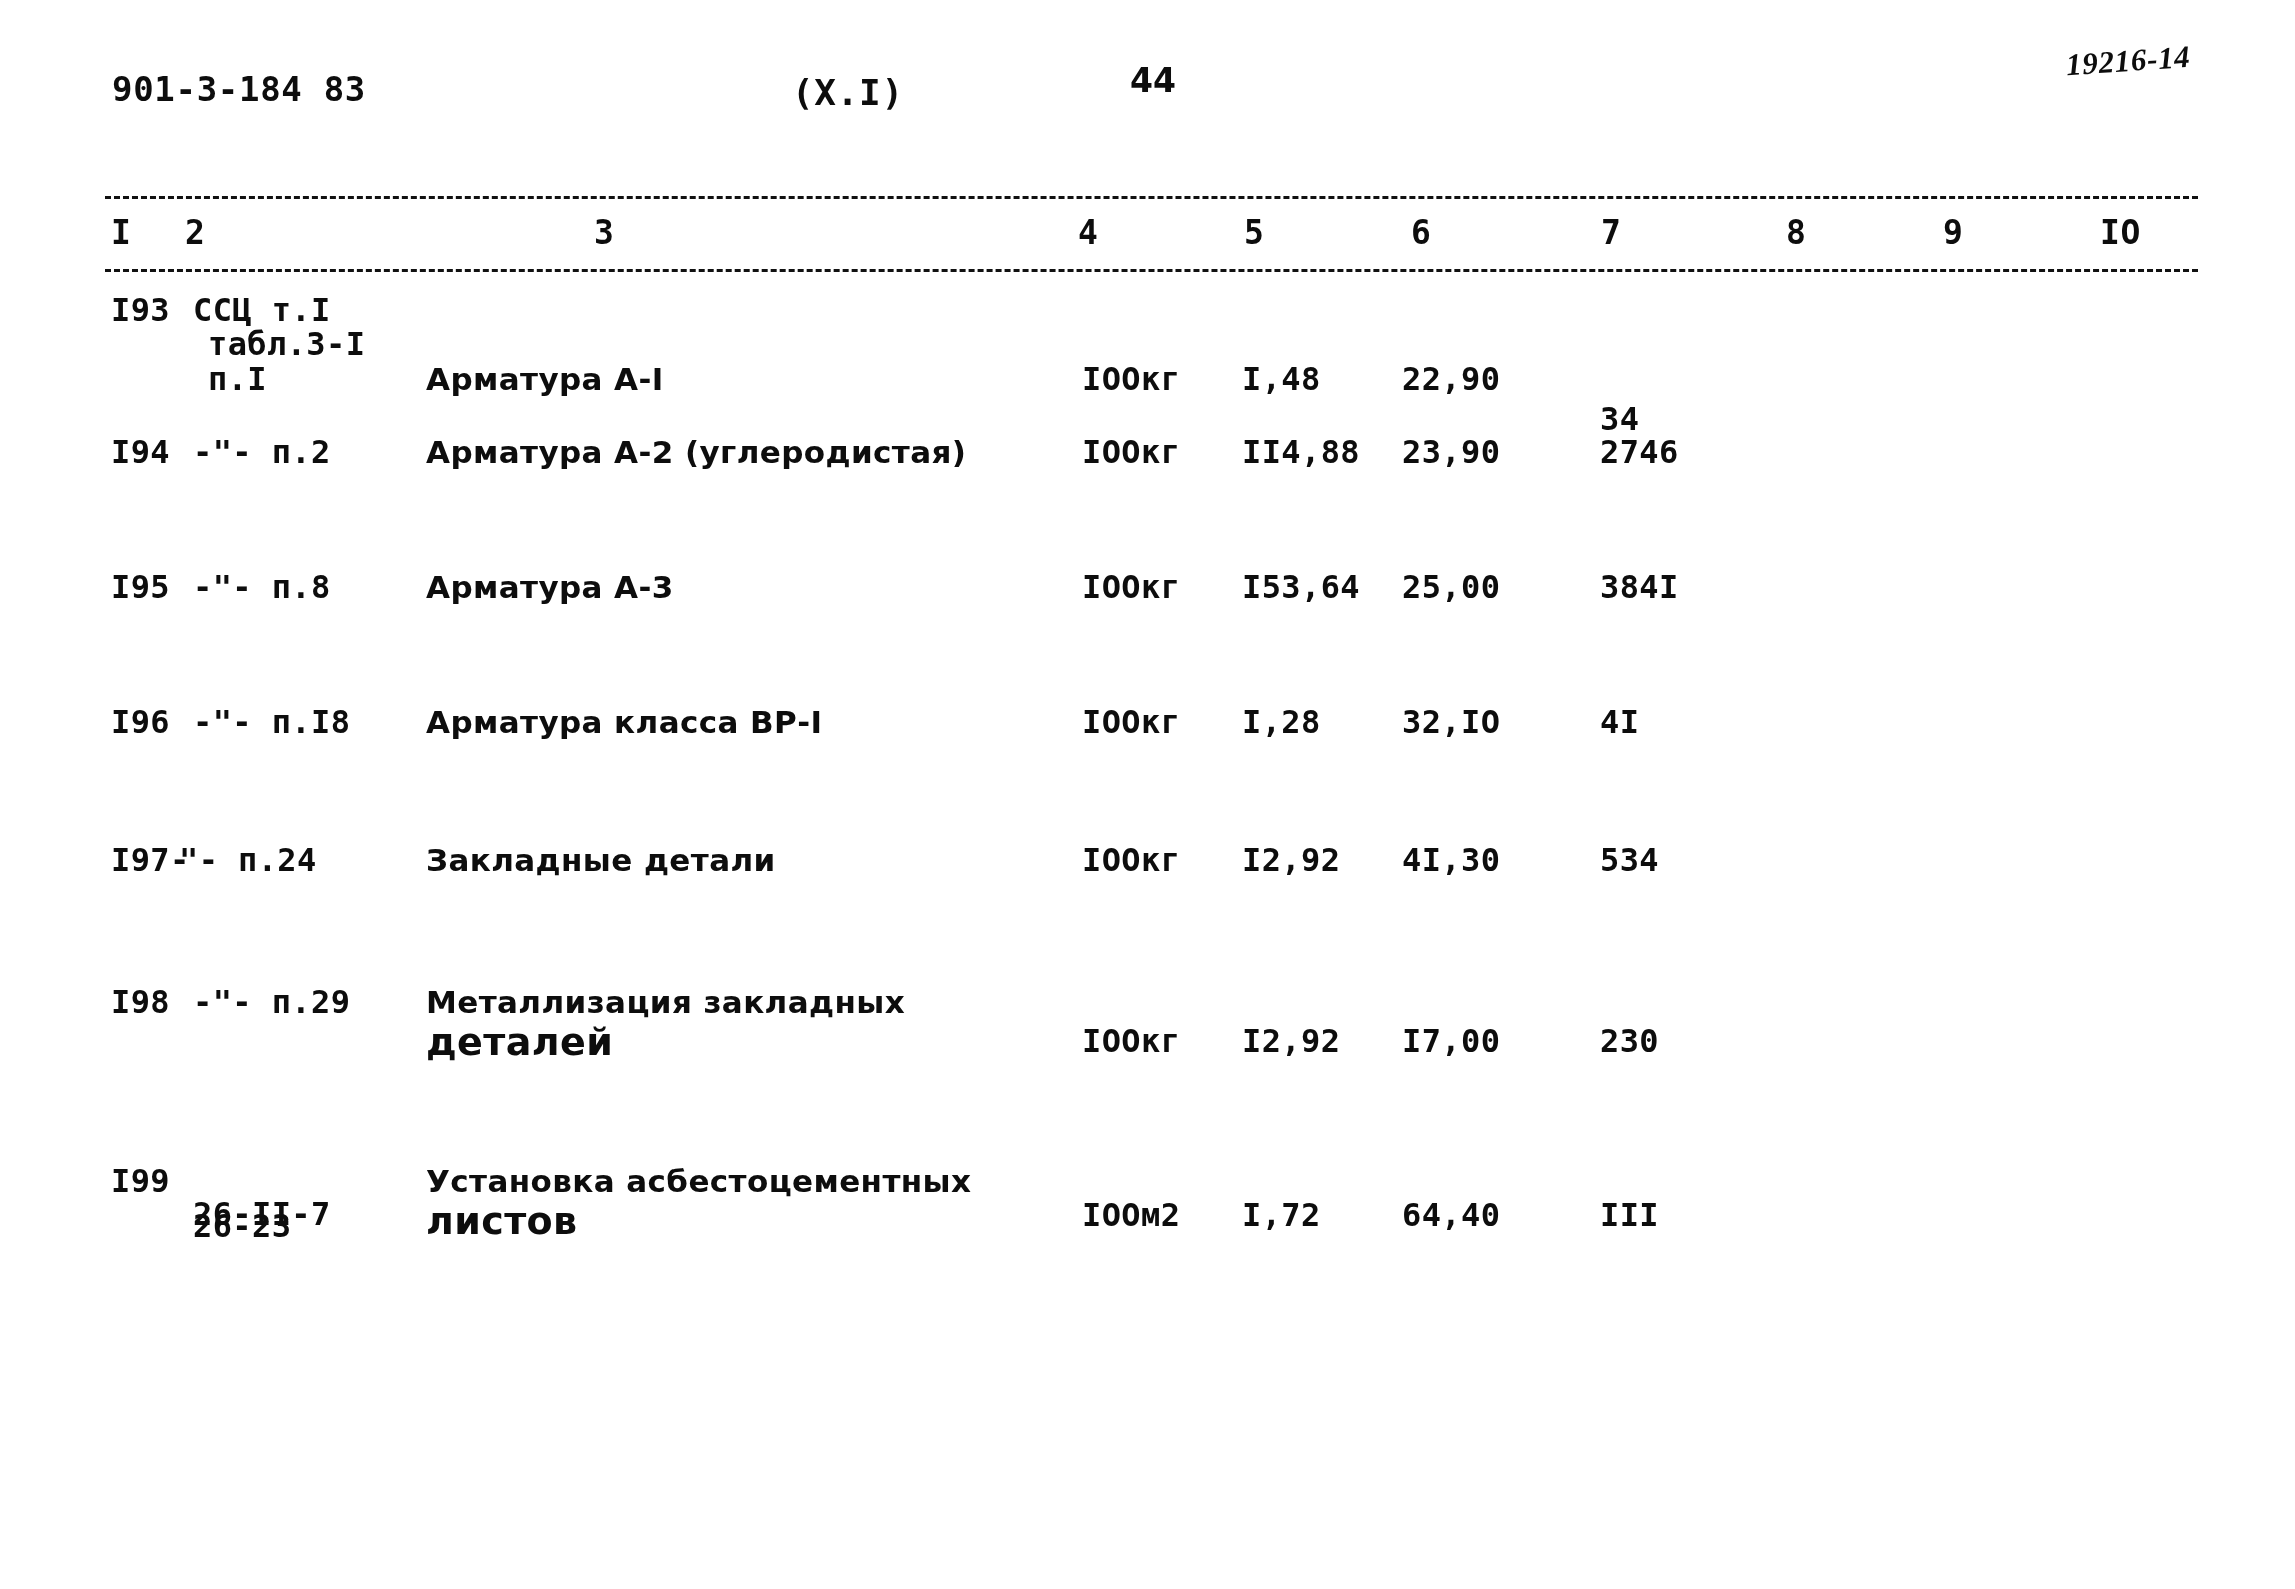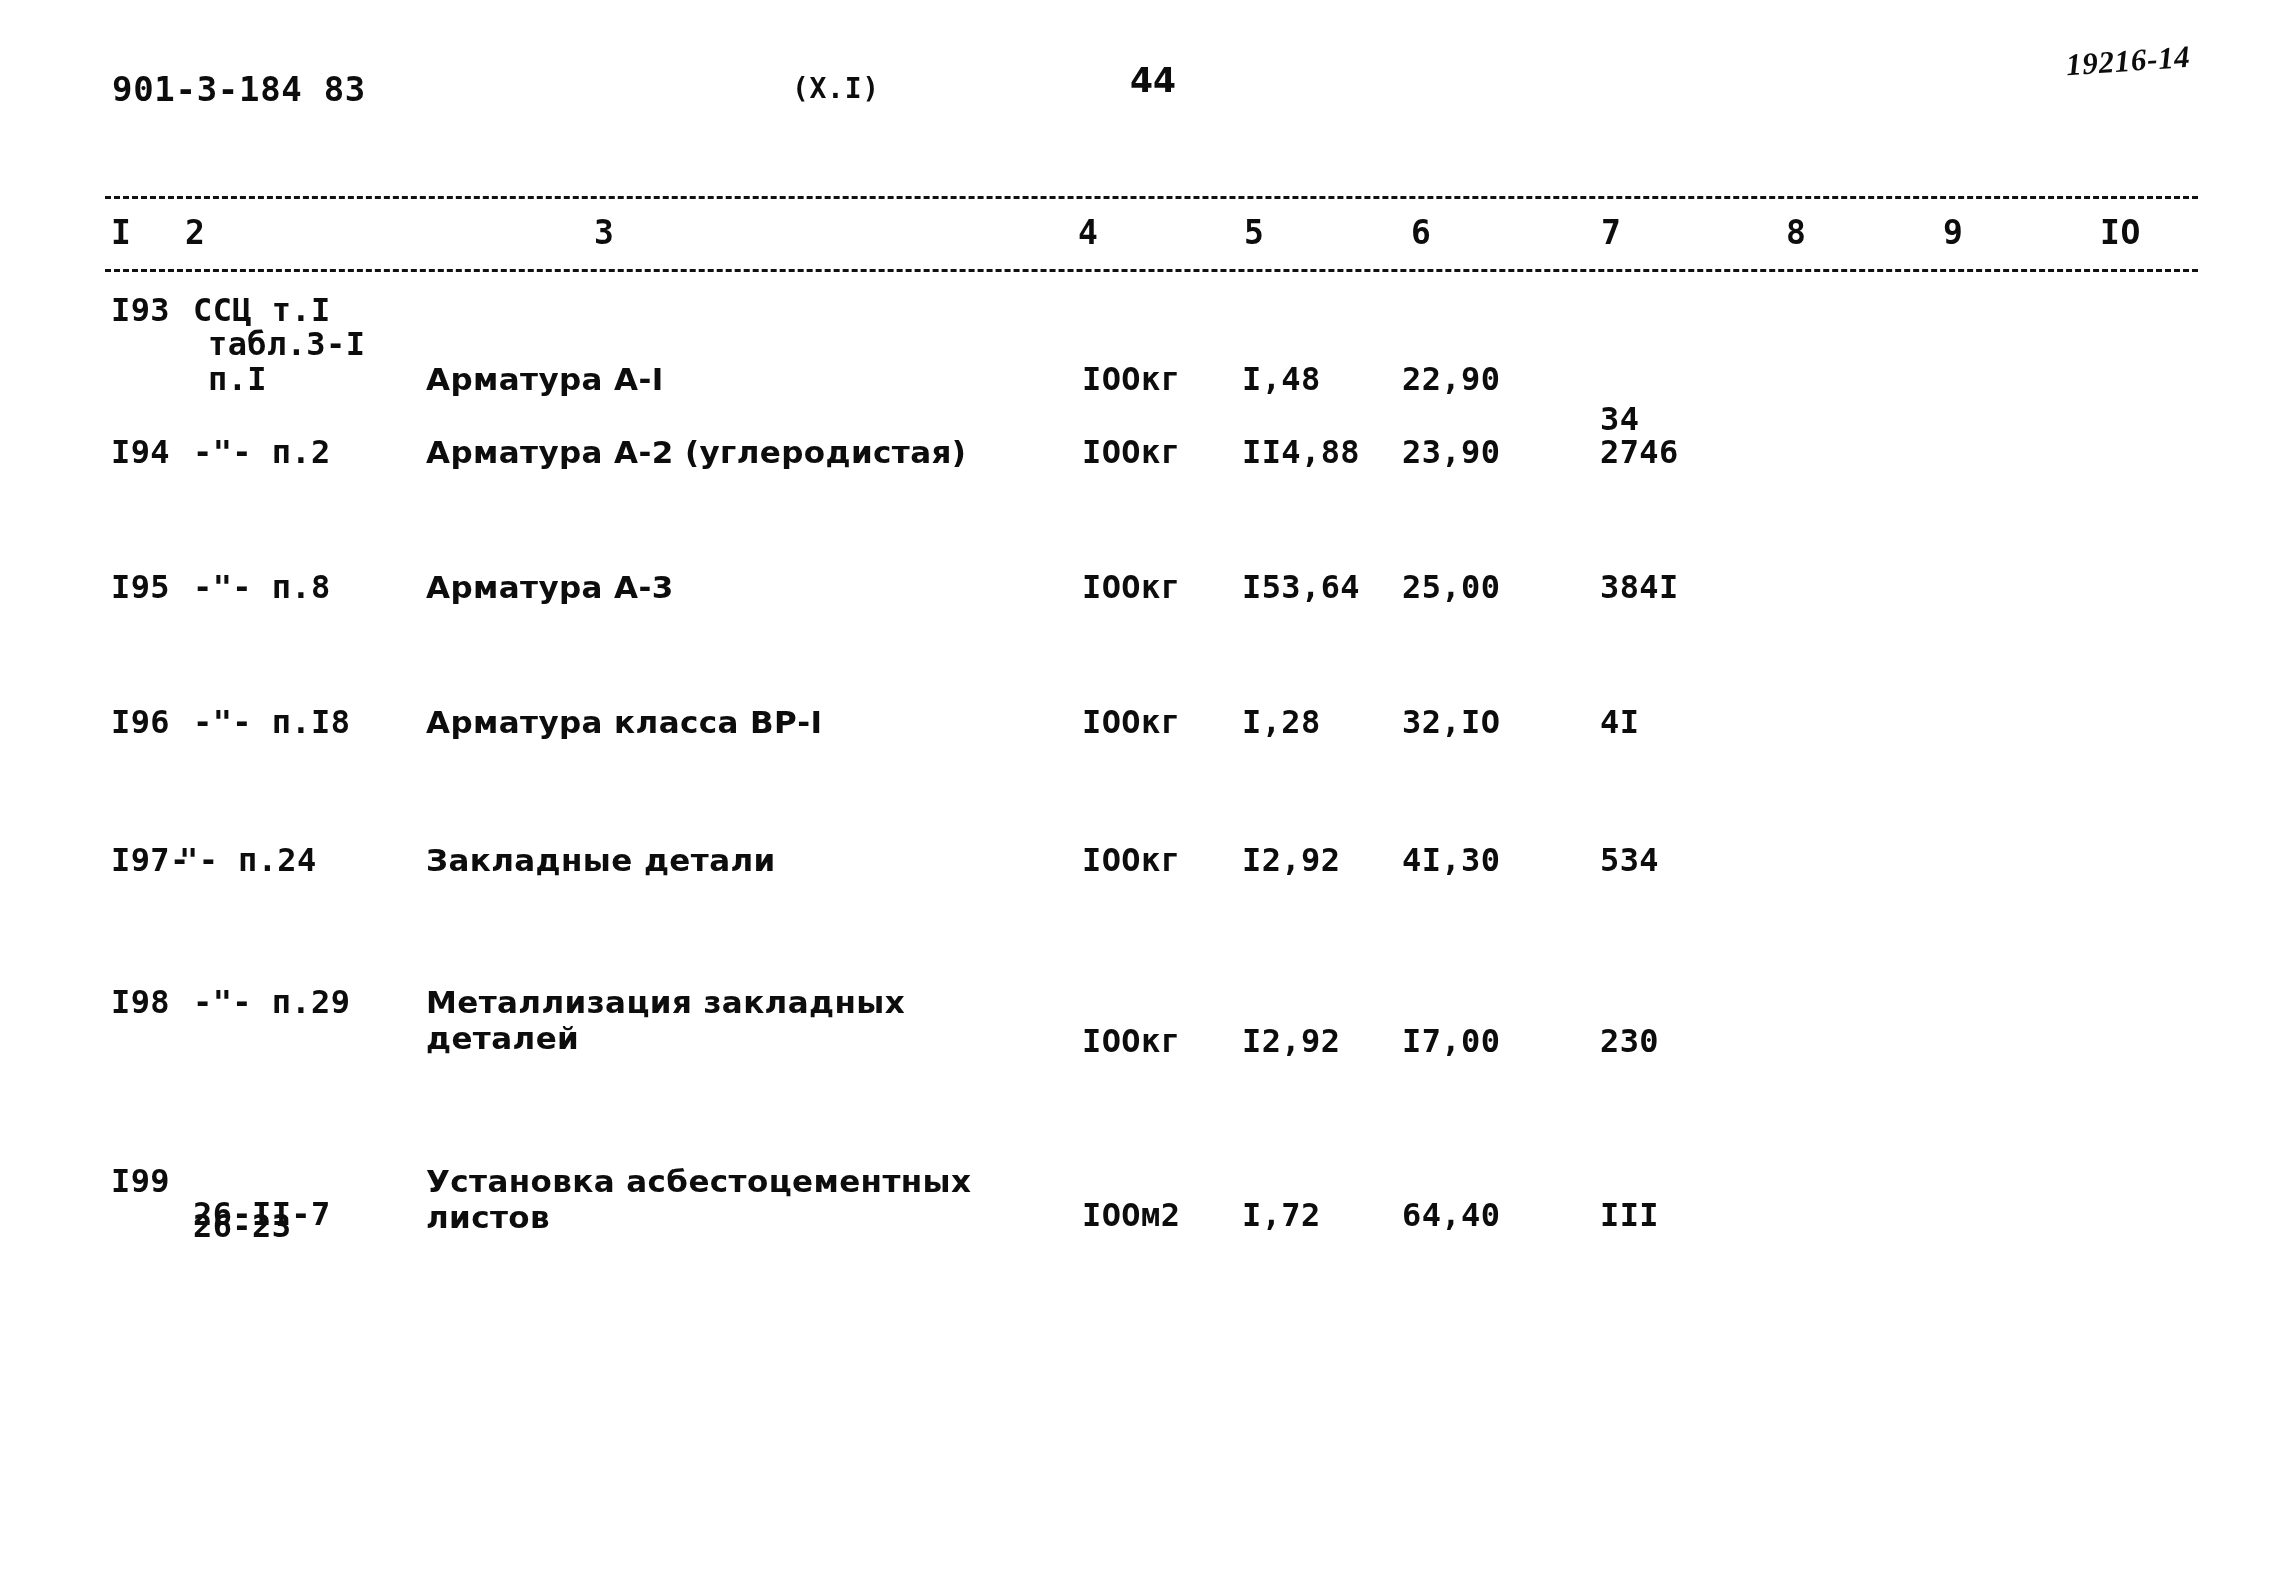--- a/index.html
+++ b/index.html
@@ -32,21 +32,21 @@
     font-size: 34px;
     font-weight: 700;
     letter-spacing: 0.7px;
     white-space: nowrap;
   }
   .section-code {
     position: absolute;
     left: 792px;
     top: 72px;
     font-family: "DejaVu Sans Mono", monospace;
-    font-size: 28px;
+    font-size: 36px;
     font-weight: 700;
     letter-spacing: 0.7px;
   }
   .page-number {
     position: absolute;
     left: 1130px;
     top: 61px;
     font-family: "DejaVu Sans", sans-serif;
     font-size: 33px;
     font-weight: 700;
@@ -110,21 +110,21 @@
   .c5 { left: 1242px; }
   .c6 { left: 1402px; }
   .c7 { left: 1600px; }
 
   .sub2 {
     position: absolute;
     left: 208px;
     white-space: pre;
     line-height: 1.18;
   }
-  .c3b { left: 426px; font-family: "DejaVu Sans", sans-serif; font-size: 31px; font-weight: 700; }
+  .c3b { left: 426px; font-family: "DejaVu Sans", sans-serif; font-size: 38px; font-weight: 700; }
 </style>
 </head>
 <body>
 
 <div class="page">
 
   <div class="doc-code">901-3-184 83</div>
   <div class="section-code">(X.I)</div>
   <div class="page-number">44</div>
   <div class="archive-mark">19216-14</div>

